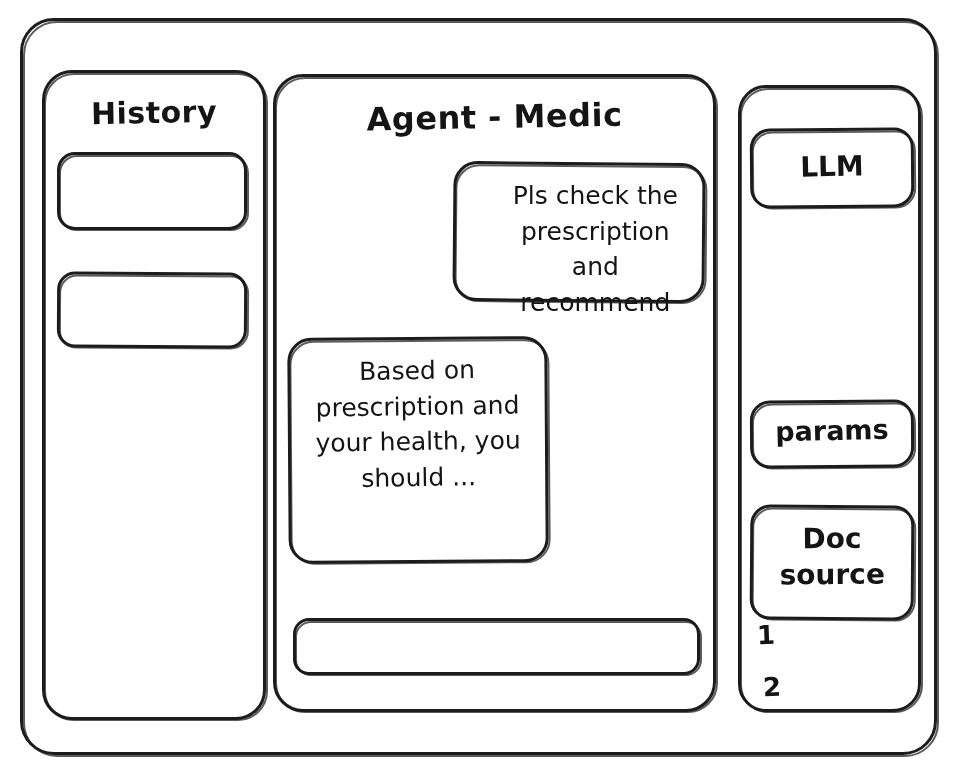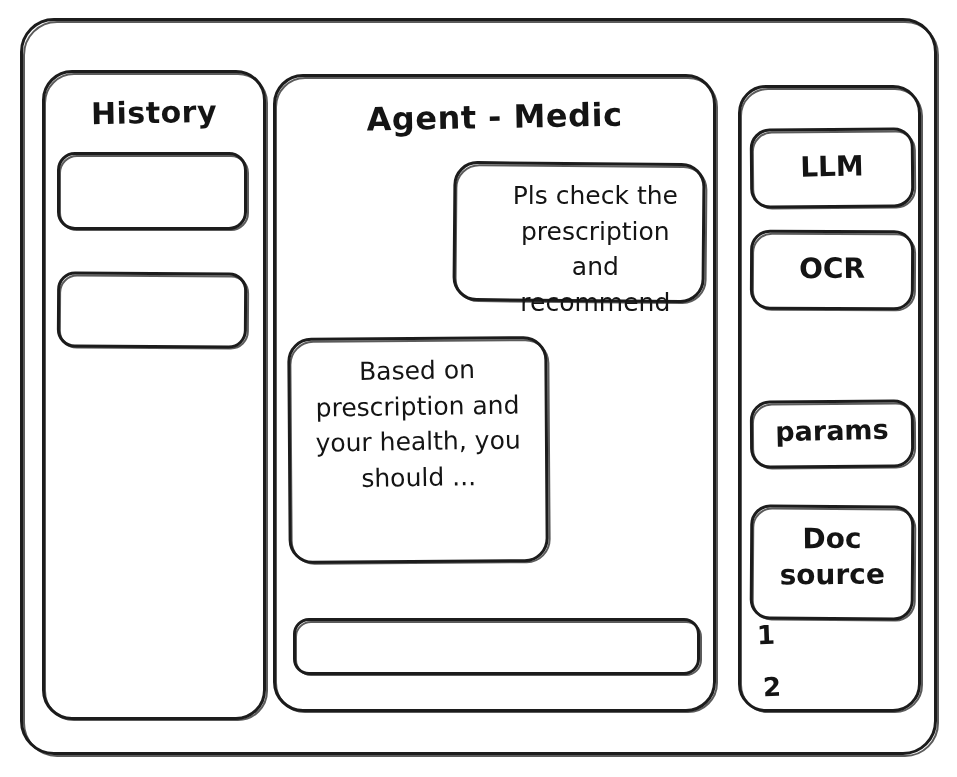--- a/index.html
+++ b/index.html
@@ -229,23 +229,20 @@
   <div class="sketch" id="composer">
     <input id="composer-input" type="text" placeholder="" style="">
   </div>
 
   <div class="sketch" id="tools-panel"></div>
 
   <div class="sketch tool-card" id="tool-card-llm">
     <div class="tool-label">LLM</div>
   </div>
 
-  <div class="sketch tool-card" id="tool-card-ocr">
-    <div class="tool-label">OCR</div>
-  </div>
 
   <div class="sketch tool-card" id="tool-card-params">
     <div class="tool-label">params</div>
   </div>
 
   <div class="sketch tool-card" id="tool-card-doc">
     <div class="tool-label">Doc source</div>
   </div>
 
   <div class="doc-item" id="doc-item-1">1</div>

